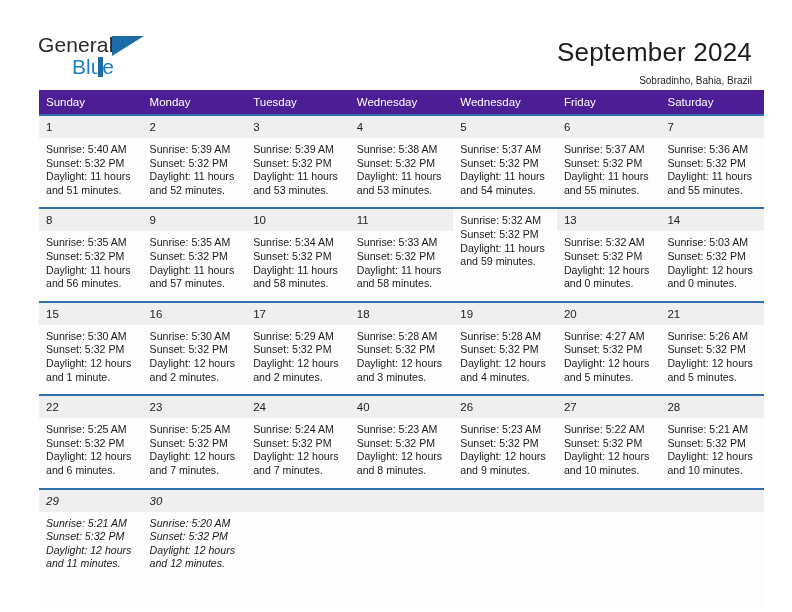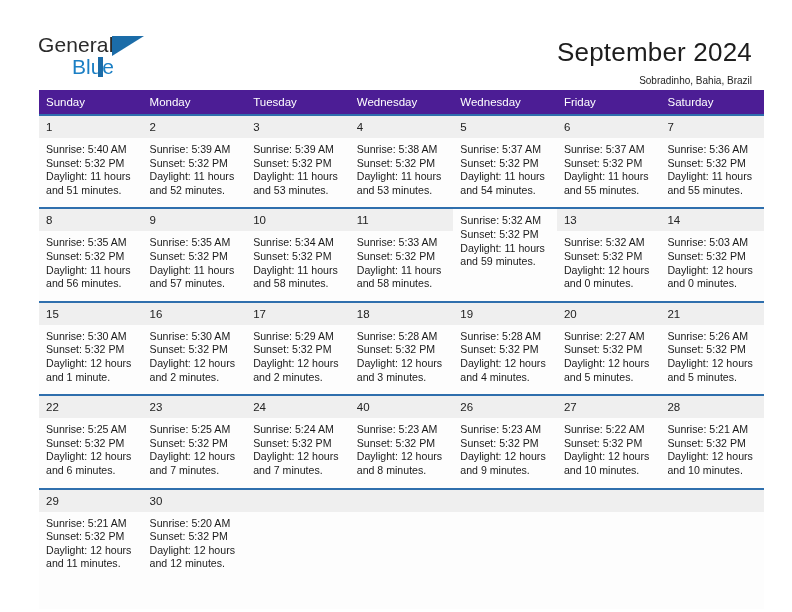--- a/index.html
+++ b/index.html
@@ -98,21 +98,21 @@
     height: 22px;
   }
   .day-number:empty::after { content: "\00a0"; }
   .day-lines {
     padding: 5px 6px 0 7px;
     font-size: 10.6px;
     line-height: 13.6px;
     color: #1a1a1a;
   }
   .day-line { white-space: nowrap; }
-  .week-row.last .day-cell { padding-bottom: 38px; }
+  .week-row.last .day-cell { padding-bottom: 38px; font-style: italic; }
 </style>
 </head>
 <body>
 
 <div class="page">
 
   <div class="topbar">
     <div class="logo">
       <span class="logo-general">General</span>
       <span class="logo-triangle"></span>
@@ -310,21 +310,21 @@
         <div class="day-lines">
           <div class="day-line">Sunrise: 5:28 AM</div>
           <div class="day-line">Sunset: 5:32 PM</div>
           <div class="day-line">Daylight: 12 hours</div>
           <div class="day-line">and 4 minutes.</div>
         </div>
       </div>
       <div class="day-cell">
         <div class="day-number">20</div>
         <div class="day-lines">
-          <div class="day-line">Sunrise: 2:27 AM</div>
+          <div class="day-line">Sunrise: 4:27 AM</div>
           <div class="day-line">Sunset: 5:32 PM</div>
           <div class="day-line">Daylight: 12 hours</div>
           <div class="day-line">and 5 minutes.</div>
         </div>
       </div>
       <div class="day-cell">
         <div class="day-number">21</div>
         <div class="day-lines">
           <div class="day-line">Sunrise: 5:26 AM</div>
           <div class="day-line">Sunset: 5:32 PM</div>

